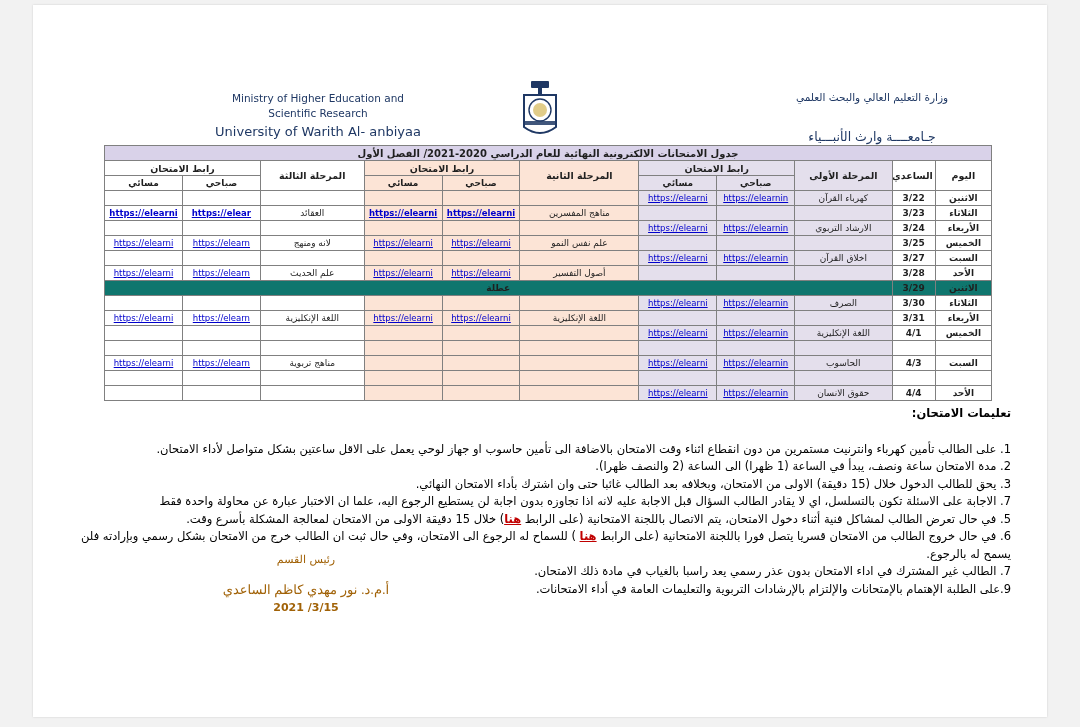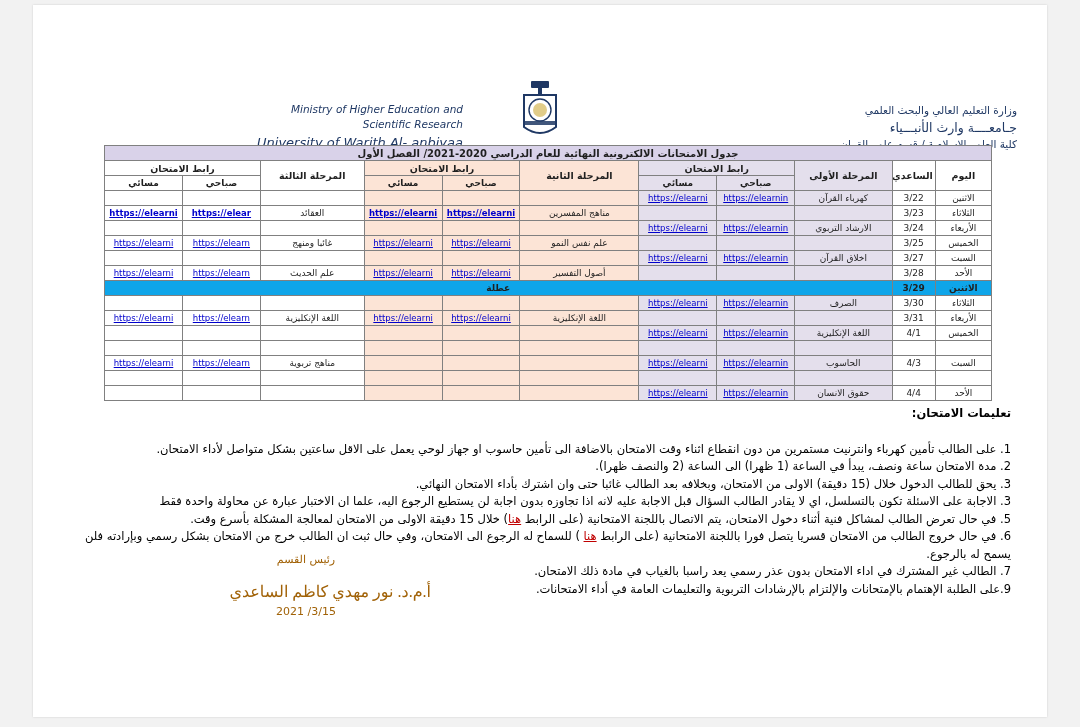--- a/index.html
+++ b/index.html
@@ -29,45 +29,46 @@
   .header {
     position: absolute;
     top: 78px;
     left: 0;
     width: 100%;
     height: 60px;
   }
   .hdr-left {
     position: absolute;
     left: 140px;
-    top: 19px;
+    top: 8px;
     width: 290px;
-    text-align: right;
+    text-align: center;
     direction: ltr;
     color: #1f3864;
     font-size: 10.5px;
     line-height: 15px;
-    font-style: italic;
   }
   .hdr-left .big {
     font-size: 13px;
     margin-top: 3px;
   }
   .hdr-right {
     position: absolute;
     right: 30px;
-    top: 19px;
+    top: 6px;
     width: 290px;
+    text-align: center;
     color: #1f3864;
     font-size: 10.5px;
     line-height: 17px;
   }
   .hdr-right .uni {
     font-size: 12.5px;
     letter-spacing: 1px;
+    margin-top: 22px;
   }
   .logo {
     position: absolute;
     left: 50%;
     top: -2px;
     transform: translateX(-50%);
     width: 44px;
     height: 60px;
     text-align: center;
   }
@@ -110,60 +111,59 @@
     color: #0000cc;
     text-decoration: underline;
     font-size: 8.5px;
     direction: ltr;
     display: block;
     overflow: hidden;
     white-space: nowrap;
   }
   .lnk.bold { font-weight: bold; }
   .holiday td {
-    background: #0ea5e9;
+    background: #0f766e;
     font-weight: bold;
   }
   .subj { font-size: 9px; }
-  .day, .date { font-weight: normal; font-size: 9px; }
+  .day, .date { font-weight: bold; font-size: 9px; }
 
   
   .instr {
     position: absolute;
     top: 400px;
     right: 36px;
     width: 930px;
     text-align: right;
     font-size: 11.5px;
     line-height: 17.5px;
     color: #000;
   }
   .instr .title { font-weight: bold; margin-bottom: 18px; }
   .instr p { margin: 0; }
-  .instr .red { color: #c00000; text-decoration: underline; font-weight: normal; }
+  .instr .red { color: #c00000; text-decoration: underline; font-weight: bold; }
 
   
   .sig {
     position: absolute;
     top: 548px;
     right: 616px;
     width: 250px;
     text-align: center;
     color: #a16207;
   }
   .sig .role {
     font-size: 11px;
     font-family: "DejaVu Serif", serif;
   }
   .sig .name {
-    font-size: 16px;
-    font-family: Liberation Serif, serif;
+    font-size: 13px;
+    font-family: Liberation Sans, sans-serif;
     margin-top: 16px;
     letter-spacing: 1px;
-    text-align: right;
   }
   .sig .date {
     font-size: 11px;
     direction: ltr;
     margin-top: 4px;
   }
 </style>
 </head>
 <body>
 
@@ -293,21 +293,21 @@
               <td class="c-purple subj"></td>
               <td class="c-purple"></td>
               <td class="c-purple"></td>
               <td class="c-peach subj">علم نفس النمو</td>
               <td class="c-peach">
                 <span class="lnk">https://elearni</span>
               </td>
               <td class="c-peach">
                 <span class="lnk">https://elearni</span>
               </td>
-              <td class="subj">غائبا ومنهج</td>
+              <td class="subj">لانه ومنهج</td>
               <td class="">
                 <span class="lnk">https://elearn</span>
               </td>
               <td class="">
                 <span class="lnk">https://elearni</span>
               </td>
             </tr>
             <tr>
               <td class="day">السبت</td>
               <td class="date">3/27</td>
@@ -473,21 +473,21 @@
           </tbody>
       </table>
     </div>
 
     <div class="instr">
       <div class="title">تعليمات الامتحان:</div>
       <div id="instr-list">
           <p>1. على الطالب تأمين كهرباء وانترنيت مستمرين من دون انقطاع اثناء وقت الامتحان بالاضافة الى تأمين حاسوب او جهاز لوحي يعمل على الاقل ساعتين بشكل متواصل لأداء الامتحان.</p>
           <p>2. مدة الامتحان ساعة ونصف، يبدأ في الساعة (1 ظهرا) الى الساعة (2 والنصف ظهرا).</p>
           <p>3. يحق للطالب الدخول خلال (15 دقيقة) الاولى من الامتحان، وبخلافه بعد الطالب غائبا حتى وان اشترك بأداء الامتحان النهائي.</p>
-          <p>3. الاجابة على الاسئلة تكون بالتسلسل، اي لا يقادر الطالب السؤال قبل الاجابة عليه لانه اذا تجاوزه بدون اجابة لن يستطيع الرجوع اليه، علما ان الاختبار عبارة عن محاولة واحدة فقط</p>
+          <p>7. الاجابة على الاسئلة تكون بالتسلسل، اي لا يقادر الطالب السؤال قبل الاجابة عليه لانه اذا تجاوزه بدون اجابة لن يستطيع الرجوع اليه، علما ان الاختبار عبارة عن محاولة واحدة فقط</p>
           <p>5. في حال تعرض الطالب لمشاكل فنية أثناء دخول الامتحان، يتم الاتصال باللجنة الامتحانية (على الرابط <span class="red">هنا</span>) خلال 15 دقيقة الاولى من الامتحان لمعالجة المشكلة بأسرع وقت.</p>
           <p>6. في حال خروج الطالب من الامتحان قسريا يتصل فورا باللجنة الامتحانية (على الرابط  <span class="red">هنا</span> )  للسماح له الرجوع الى الامتحان، وفي حال ثبت ان الطالب خرج من الامتحان بشكل رسمي وبإرادته فلن يسمح له بالرجوع.</p>
           <p>7. الطالب غير المشترك في اداء الامتحان بدون عذر رسمي يعد راسبا بالغياب في مادة ذلك الامتحان.</p>
           <p>9.على الطلبة الإهتمام بالإمتحانات والإلتزام بالإرشادات التربوية والتعليمات العامة في أداء الامتحانات.</p>
         </div>
     </div>
 
     <div class="sig">
       <div class="role">رئيس القسم</div>
       <div class="name">أ.م.د. نور مهدي كاظم الساعدي</div>

